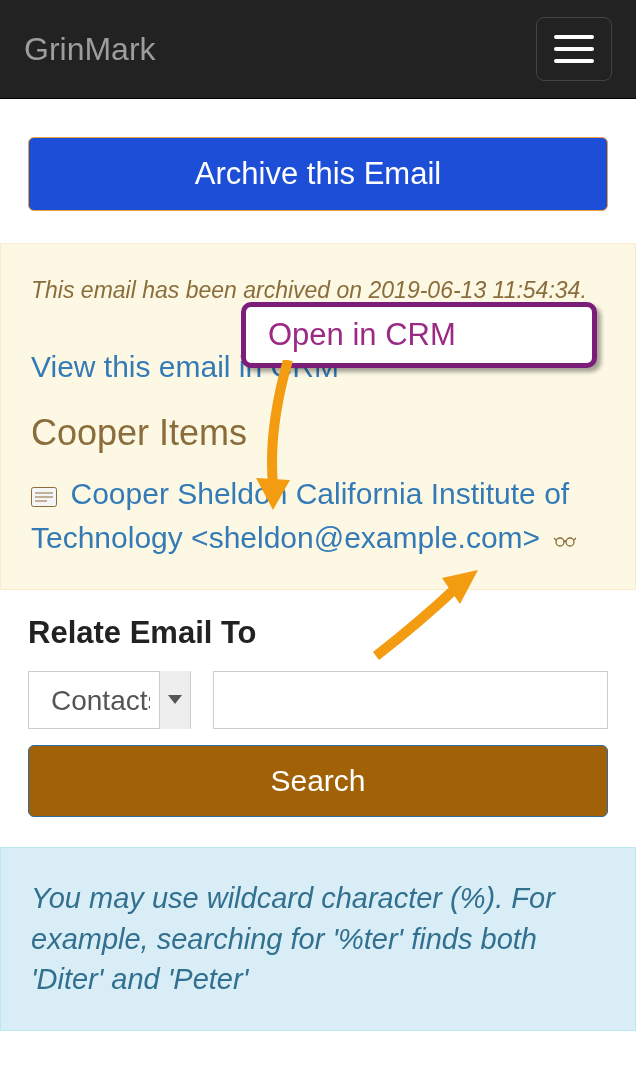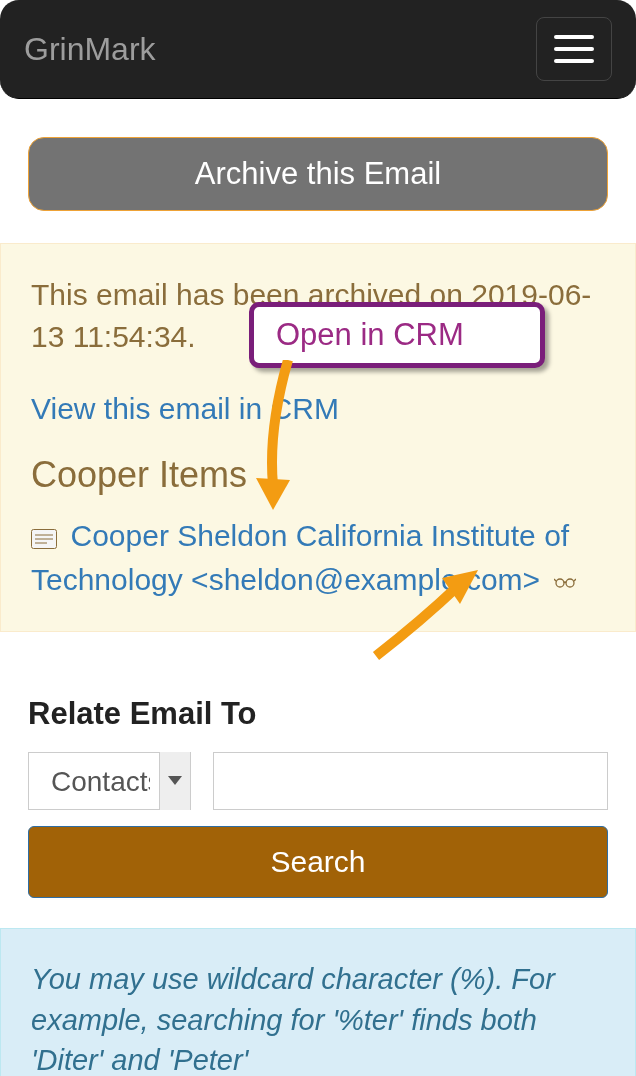--- a/index.html
+++ b/index.html
@@ -13,21 +13,20 @@
     color: #333;
   }
   .navbar {
     background: #222222;
     height: 99px;
     display: flex;
     align-items: center;
     justify-content: space-between;
     padding: 8px 24px;
     border-bottom: 1px solid #000;
-    border-radius: 19px;
   }
   .brand {
     color: #9d9d9d;
     font-size: 32px;
   }
   .hamburger {
     width: 76px;
     height: 64px;
     border: 1px solid #444;
     border-radius: 8px;
@@ -42,41 +41,42 @@
     display: block;
     width: 40px;
     height: 4px;
     background: #fff;
     border-radius: 2px;
   }
   .container { padding: 0; }
   .archive-btn-wrap { padding: 38px 28px 0 28px; }
   .btn-archive {
     width: 100%;
-    background: #737373;
+    background: #1d4ed8;
     color: #fff;
     border: 1px solid #eea236;
-    border-radius: 16px;
+    border-radius: 6px;
     font-size: 31px;
     padding: 18px 10px;
     text-align: center;
     cursor: pointer;
   }
   .info-panel {
     margin-top: 32px;
     background: #fcf8e3;
     border: 1px solid #faebcc;
     padding: 30px 30px 30px 30px;
     color: #8a6d3b;
   }
   .archived-msg {
     color: #8a6d3b;
-    font-size: 30px;
+    font-size: 23px;
     line-height: 1.4;
-    margin: 0 0 34px 0;
+    margin: 0 0 44px 0;
+    font-style: italic;
   }
   .link-crm {
     color: #337ab7;
     text-decoration: none;
     font-size: 30px;
     cursor: pointer;
   }
   .related-heading {
     font-size: 36px;
     color: #8a6d3b;
@@ -99,21 +99,21 @@
     font-size: 30px;
     cursor: pointer;
   }
   .glasses-icon {
     display: inline-block;
     vertical-align: middle;
     margin-left: 6px;
     cursor: pointer;
   }
   .glasses-icon svg { display: block; }
-  .relate-section { padding: 0 28px; margin-top: 64px; }
+  .relate-section { padding: 0 28px; margin-top: 25px; }
   .relate-heading {
     font-size: 31px;
     font-weight: bold;
     color: #222;
     margin: 0 0 20px 0;
   }
   .form-row {
     display: flex;
     gap: 22px;
     margin-bottom: 10px;
@@ -254,21 +254,21 @@
         </div>
       </div>
       <input type="text" class="text-input" value="" style="">
     </div>
     <button class="btn-search">Search</button>
   </div>
 
   <div class="hint-panel">You may use wildcard character (%). For example, searching for '%ter' finds both 'Diter' and 'Peter'</div>
 </div>
 
-<div class="callout" style="left:249px; top:302px; width:296px;">Open in CRM</div>
+<div class="callout" style="left:241px; top:302px; width:356px;">Open in CRM</div>
 <svg class="arrow" style="left:248px; top:360px;" width="60" height="150" viewBox="0 0 60 150">
   <path d="M40 0 Q 20 70 25 125" stroke="#f39c12" stroke-width="10" fill="none"></path>
   <polygon points="25,150 8,118 42,120" fill="#f39c12"></polygon>
 </svg>
 
 <svg class="arrow" style="left:366px; top:566px;" width="120" height="95" viewBox="0 0 120 95">
   <path d="M10 90 Q 55 55 92 20" stroke="#f39c12" stroke-width="10" fill="none"></path>
   <polygon points="112,4 76,12 94,38" fill="#f39c12"></polygon>
 </svg>
 

